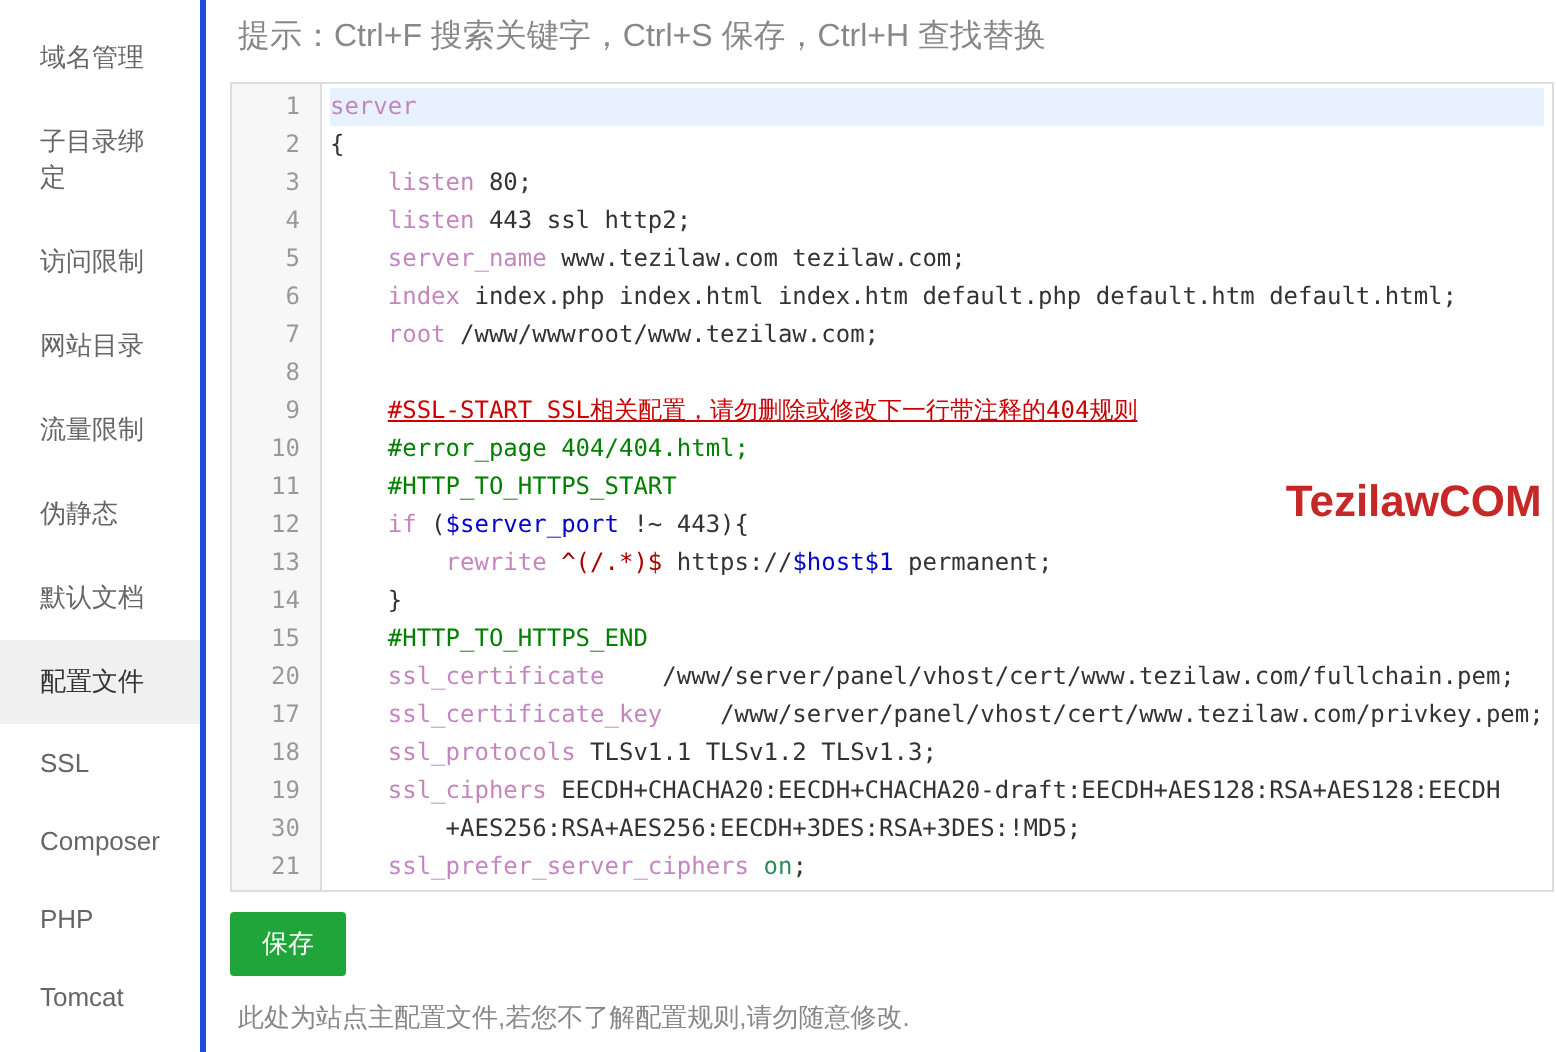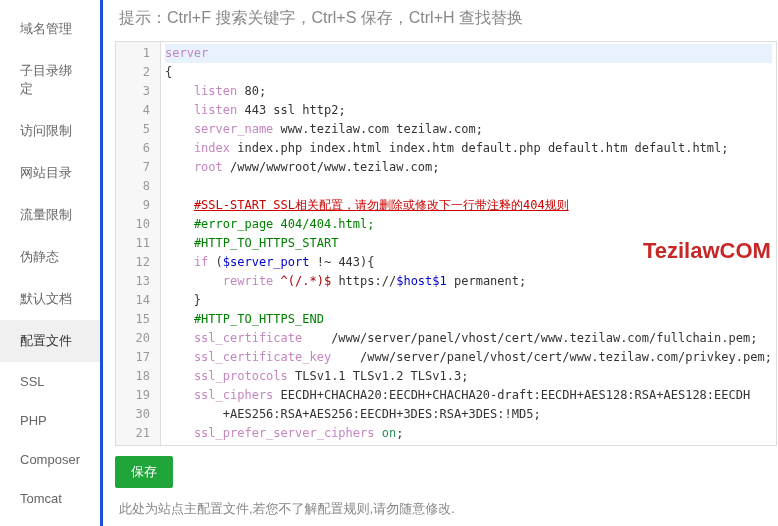--- a/index.html
+++ b/index.html
@@ -31,22 +31,22 @@
 <div class="sidebar">
     <div class="sidebar-item">域名管理</div>
     <div class="sidebar-item">子目录绑定</div>
     <div class="sidebar-item">访问限制</div>
     <div class="sidebar-item">网站目录</div>
     <div class="sidebar-item">流量限制</div>
     <div class="sidebar-item">伪静态</div>
     <div class="sidebar-item">默认文档</div>
     <div class="sidebar-item active">配置文件</div>
     <div class="sidebar-item">SSL</div>
+    <div class="sidebar-item">Composer</div>
     <div class="sidebar-item">PHP</div>
-    <div class="sidebar-item">Composer</div>
     <div class="sidebar-item">Tomcat</div>
     <div class="sidebar-item">重定向</div>
   </div>
 
 <div class="main">
   <div class="hint">提示：Ctrl+F 搜索关键字，Ctrl+S 保存，Ctrl+H 查找替换</div>
   <div class="editor-wrap">
     <div class="gutter">
         <div>1</div>
         <div>2</div>

